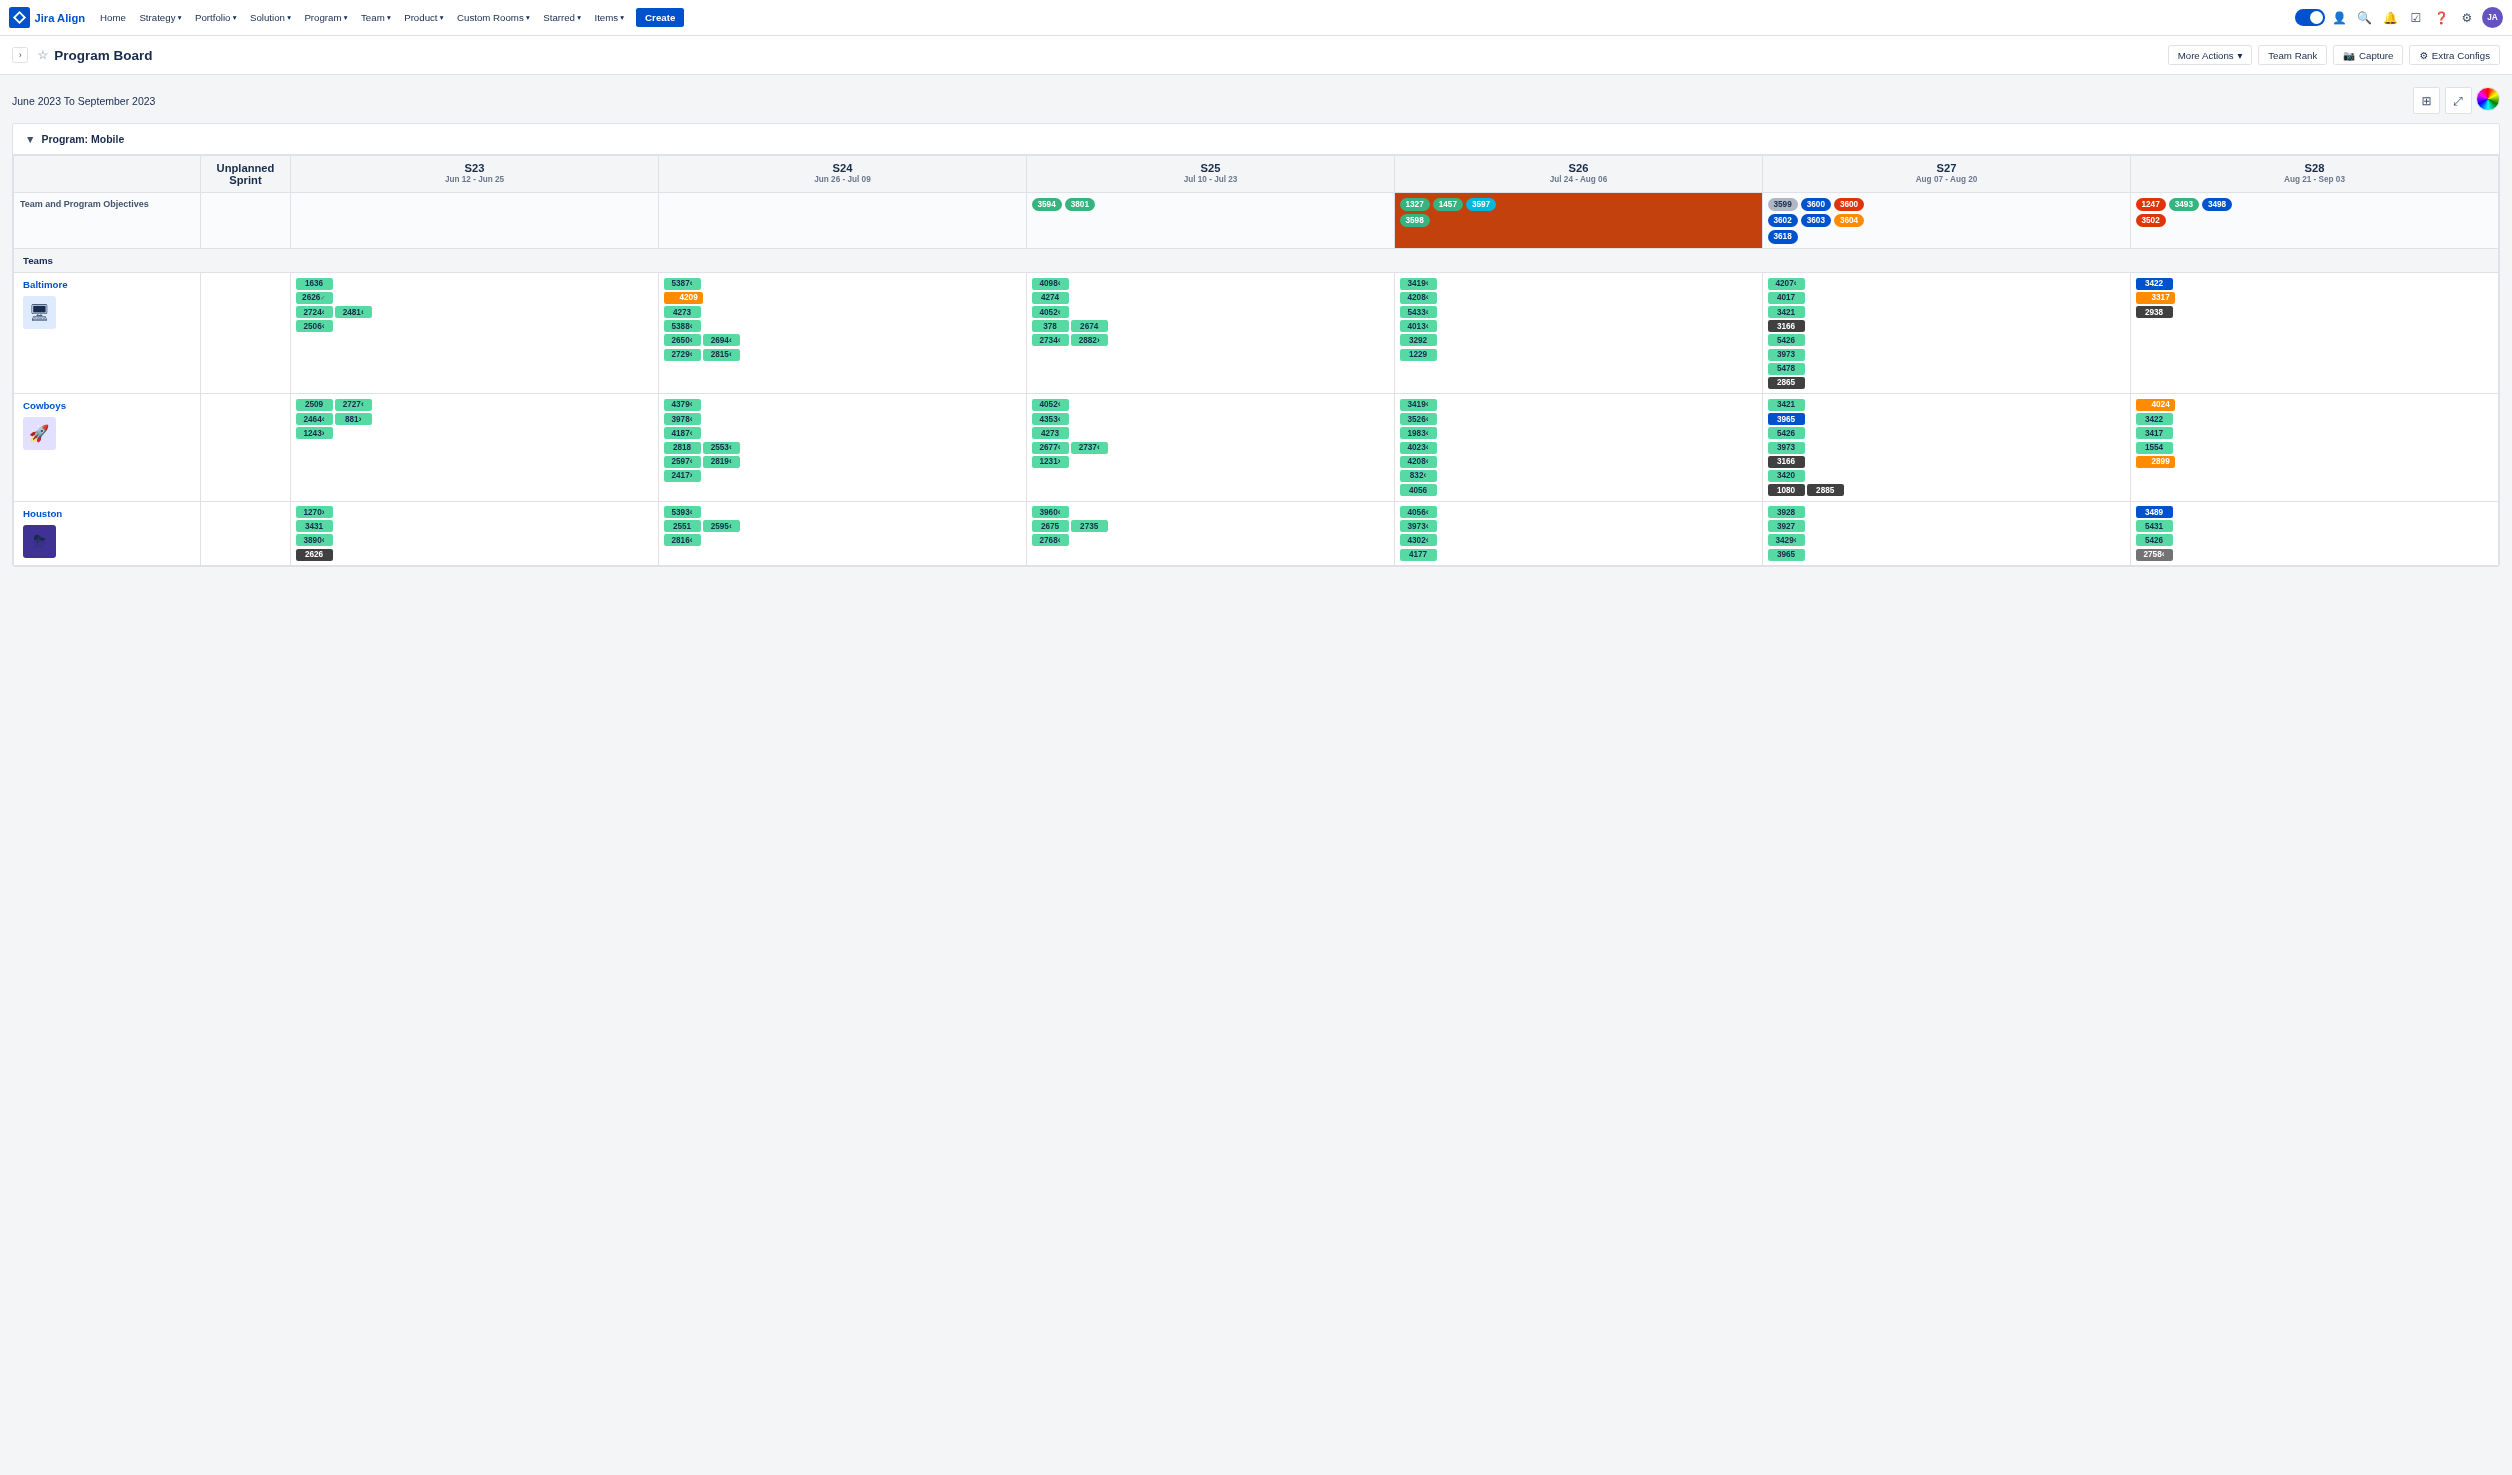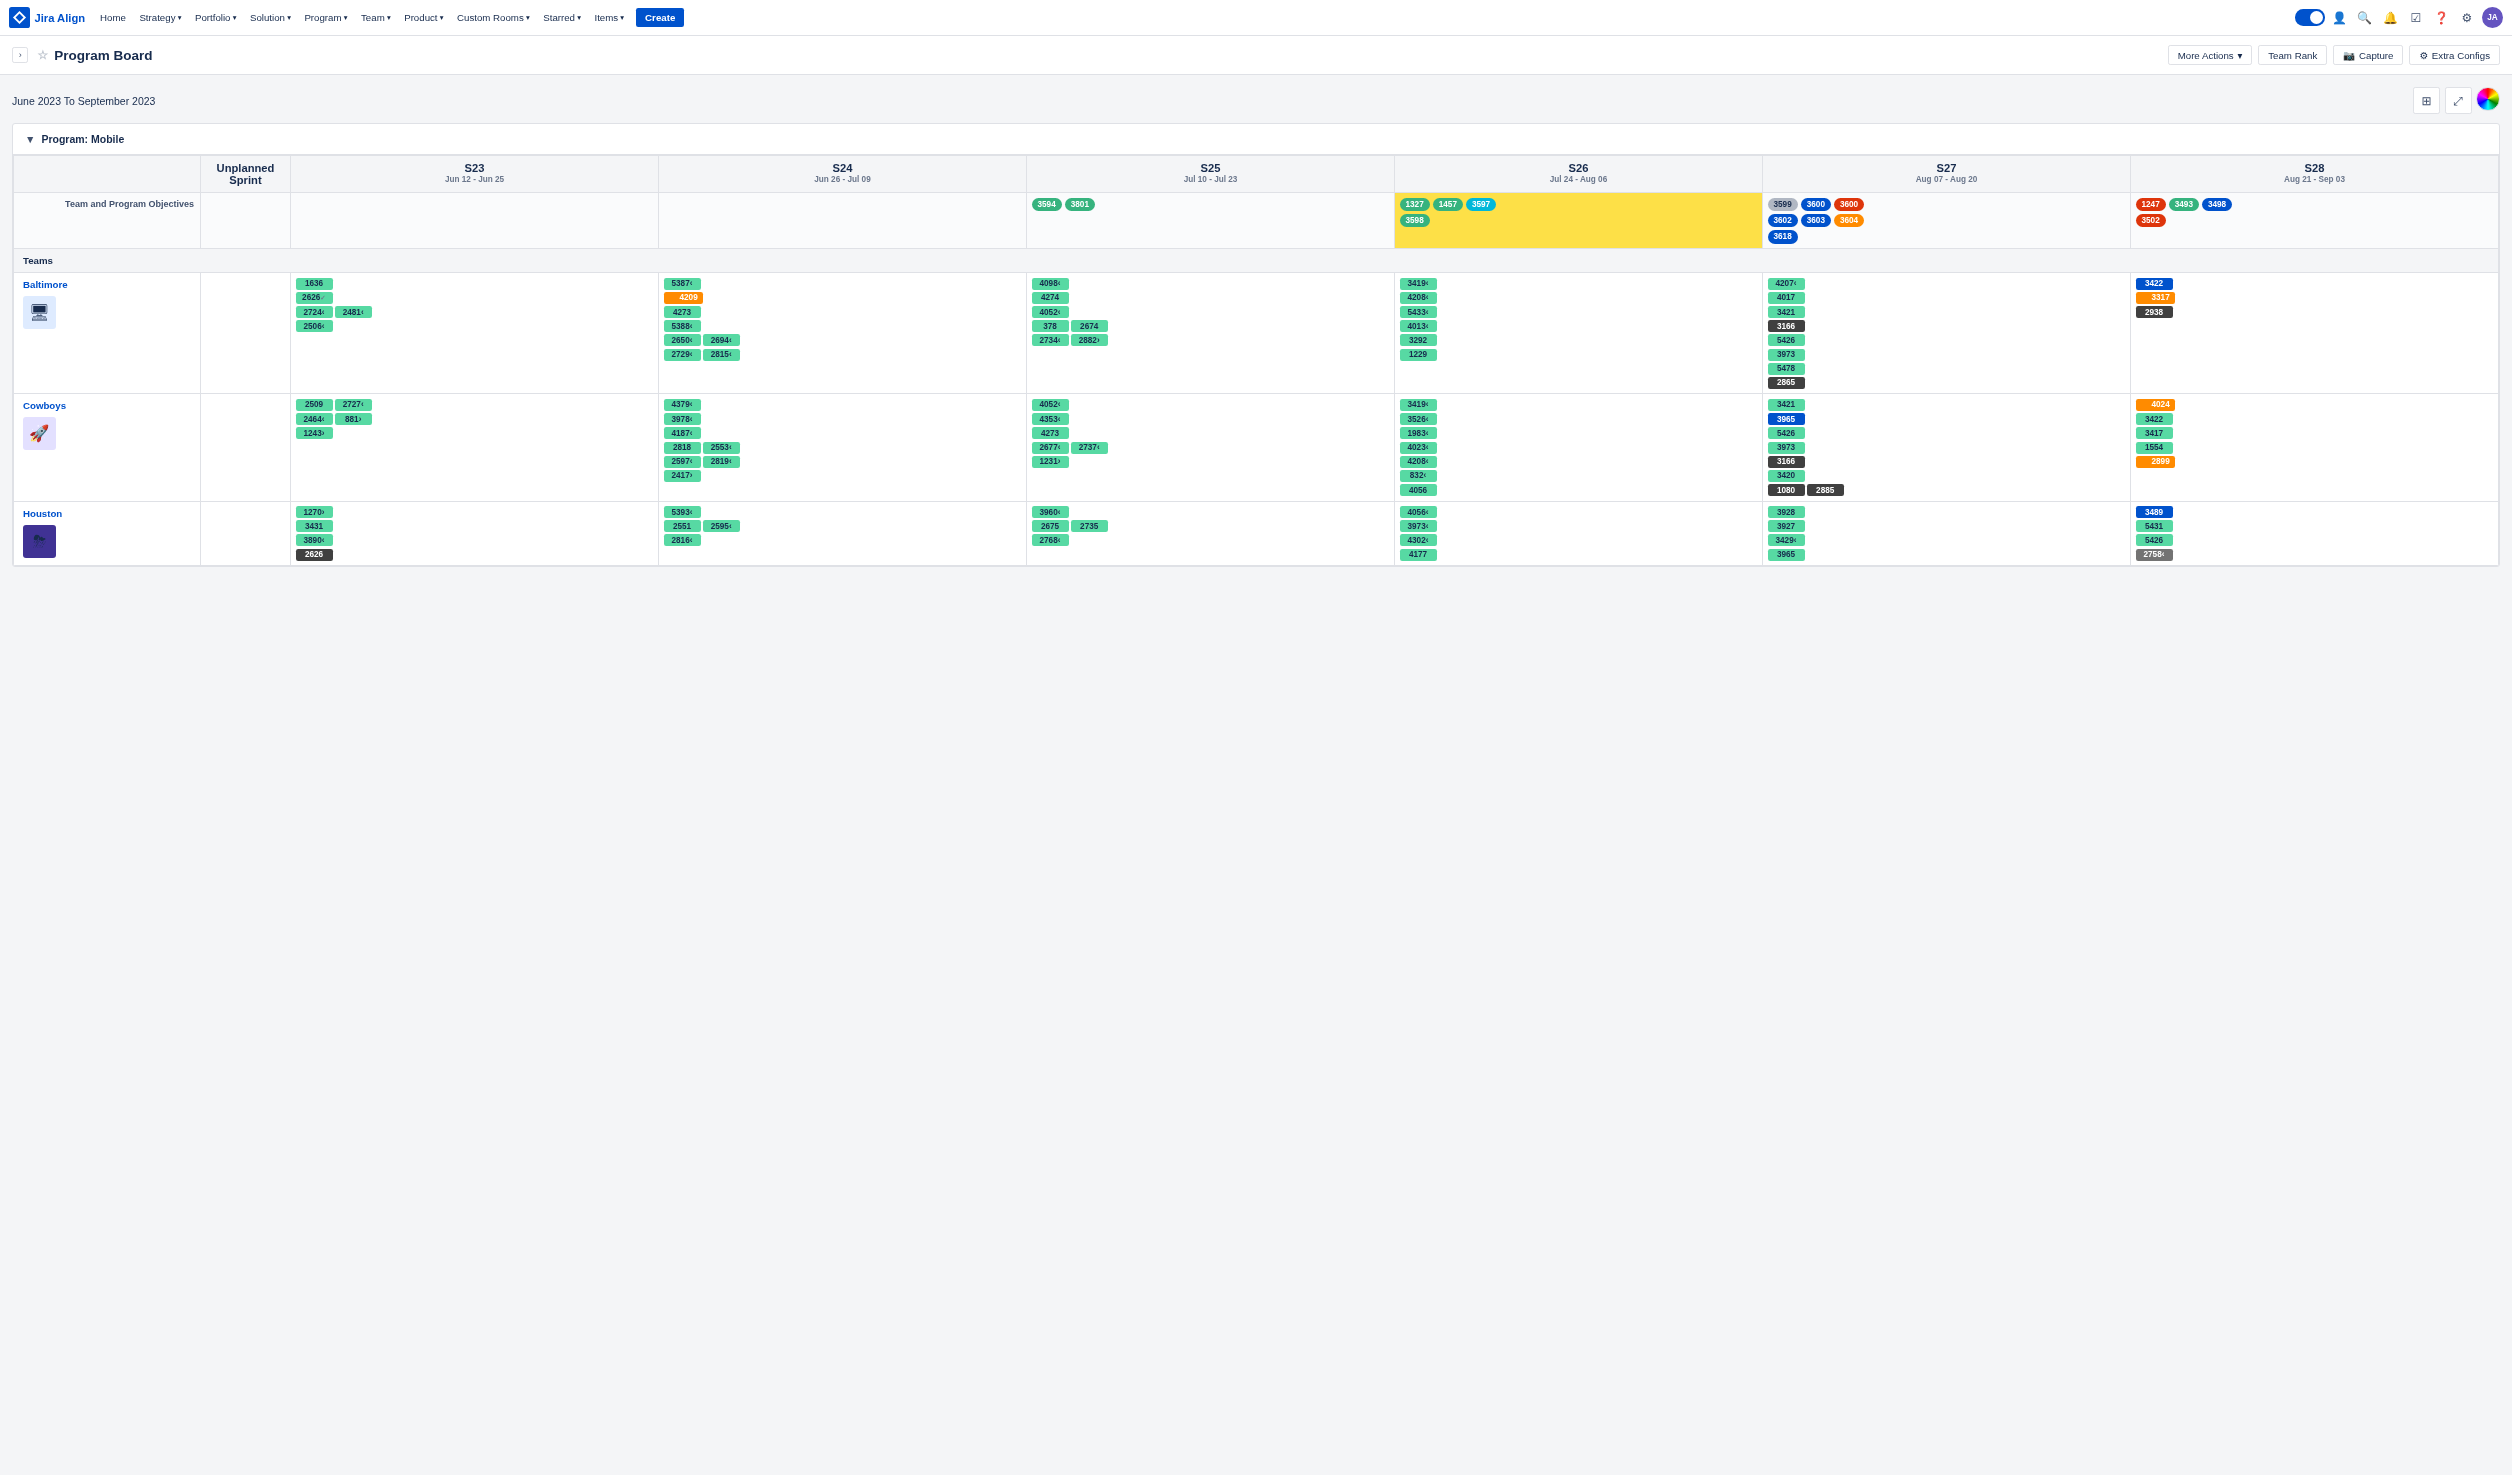--- a/index.html
+++ b/index.html
@@ -46,21 +46,21 @@
     
     .col-team { width: 187px; min-width: 187px; background: #f4f5f7; }
     .col-unplanned { width: 90px; min-width: 90px; background: #f4f5f7; }
     .col-sprint { min-width: 120px; background: #f4f5f7; }
 
     .sprint-header { padding: 6px; text-align: center; background: #f4f5f7; }
     .sprint-name { font-size: 11.2px; font-weight: 700; color: #172b4d; }
     .sprint-dates { font-size: 8.2px; color: #6b778c; margin-top: 1px; }
 
     
-    .row-label { padding: 6px 9px; font-size: 9px; font-weight: 600; color: #42526e; background: #f4f5f7; vertical-align: middle; text-align: right; }
+    .row-label { padding: 6px 9px; font-size: 9px; font-weight: 600; color: #42526e; background: #f4f5f7; vertical-align: middle; }
 
     
     .obj-row td { padding: 6px; background: #fafbfc; }
     .obj-badges { display: flex; flex-wrap: wrap; gap: 3px; }
     .obj-badge { display: inline-flex; align-items: center; justify-content: center; padding: 2.2px 6px; border-radius: 9px; font-size: 8.2px; font-weight: 600; color: #fff; cursor: pointer; }
     .obj-green { background: #36b37e; }
     .obj-blue { background: #0052cc; }
     .obj-red { background: #de350b; }
     .obj-orange { background: #ff8b00; }
     .obj-teal { background: #00b8d9; }
@@ -252,21 +252,21 @@
 
           <td style="padding:4.5px; background:#fafbfc;"></td>
 
           <td style="padding:4.5px; background:#fafbfc;">
             <div class="obj-badges">
               <span class="obj-badge obj-green">3594</span>
               <span class="obj-badge obj-green">3801</span>
             </div>
           </td>
 
-          <td style="padding:4.5px; background:#fde047;">
+          <td style="padding:4.5px; background:#c2410c;">
             <div class="obj-badges">
               <span class="obj-badge obj-green">1327</span>
               <span class="obj-badge obj-green">1457</span>
               <span class="obj-badge obj-teal">3597</span>
             </div>
             <div class="obj-badges" style="margin-top:3px;">
               <span class="obj-badge obj-green">3598</span>
             </div>
           </td>
 

